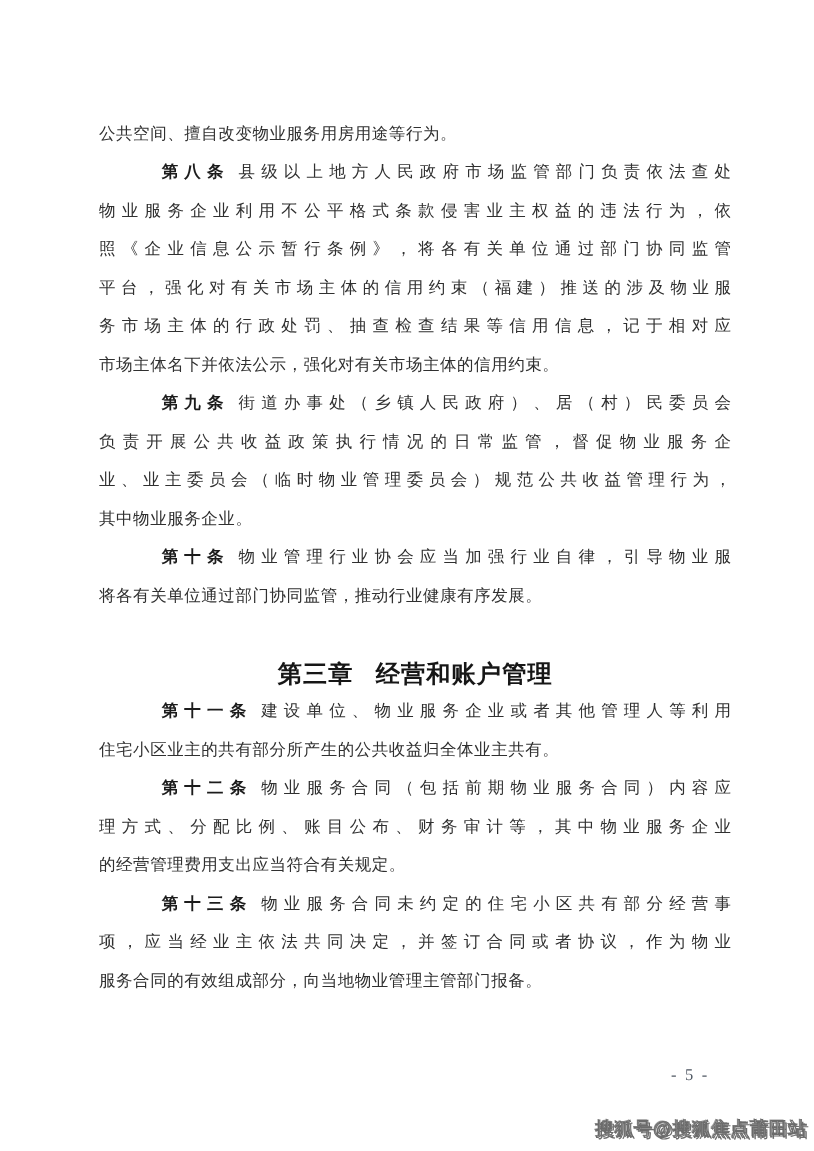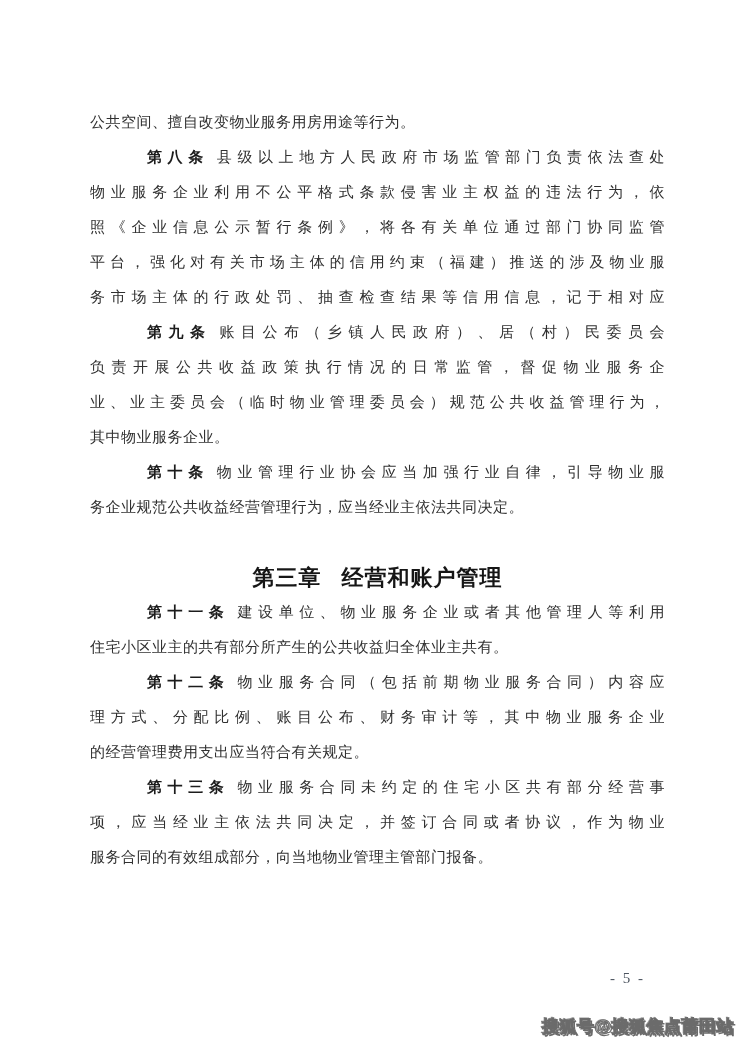--- a/index.html
+++ b/index.html
@@ -46,21 +46,21 @@
     top:970px;right:95px;
     font-size:15px;
     letter-spacing:2px;
     color:#4d5560;
     font-family:"Liberation Serif","DejaVu Serif",serif;
   }
   .watermark{
     position:absolute;
     top:1015px;right:6px;
     font-family:"Liberation Sans","DejaVu Sans",sans-serif;
-    font-weight:bold;
+    font-weight:normal;
     font-size:17px;
     letter-spacing:0.5px;
     color:#ffffff;
     -webkit-text-stroke:1px #6b6b6b;
     text-shadow:2px 2px 0 #6b6b6b,-1px -1px 0 #9a9a9a;
     white-space:nowrap;
   }
 </style>
 </head>
 <body>
@@ -69,28 +69,29 @@
 
   <div class="text-block">
 
     <div class="line"><span>公共空间、擅自改变物业服务用房用途等行为。</span></div>
 
     <div class="line indent just"><span class="lbl">第八条</span><span>县级以上地方人民政府市场监管部门负责依法查处</span></div>
     <div class="line just"><span>物业服务企业利用不公平格式条款侵害业主权益的违法行为，依</span></div>
     <div class="line just"><span>照《企业信息公示暂行条例》，将各有关单位通过部门协同监管</span></div>
     <div class="line just"><span>平台，强化对有关市场主体的信用约束（福建）推送的涉及物业服</span></div>
     <div class="line just"><span>务市场主体的行政处罚、抽查检查结果等信用信息，记于相对应</span></div>
+    <div class="line"><span>市场主体名下并依法公示，强化对有关市场主体的信用约束。</span></div>
 
-    <div class="line indent just"><span class="lbl">第九条</span><span>账目公布（乡镇人民政府）、居（村）民委员会</span></div>
+    <div class="line indent just"><span class="lbl">第九条</span><span>街道办事处（乡镇人民政府）、居（村）民委员会</span></div>
     <div class="line just"><span>负责开展公共收益政策执行情况的日常监管，督促物业服务企</span></div>
     <div class="line just"><span>业、业主委员会（临时物业管理委员会）规范公共收益管理行为，</span></div>
     <div class="line"><span>其中物业服务企业。</span></div>
 
     <div class="line indent just"><span class="lbl">第十条</span><span>物业管理行业协会应当加强行业自律，引导物业服</span></div>
-    <div class="line"><span>务企业规范公共收益经营管理行为，应当经业主依法共同决定。</span></div>
+    <div class="line"><span>将各有关单位通过部门协同监管，推动行业健康有序发展。</span></div>
 
     <div class="line blank"></div>
 
     <div class="line heading"><span>第三章</span><span class="ht">经营和账户管理</span></div>
 
     <div class="line indent just"><span class="lbl">第十一条</span><span>建设单位、物业服务企业或者其他管理人等利用</span></div>
     <div class="line"><span>住宅小区业主的共有部分所产生的公共收益归全体业主共有。</span></div>
 
     <div class="line indent just"><span class="lbl">第十二条</span><span>物业服务合同（包括前期物业服务合同）内容应</span></div>
     <div class="line just"><span>理方式、分配比例、账目公布、财务审计等，其中物业服务企业</span></div>

